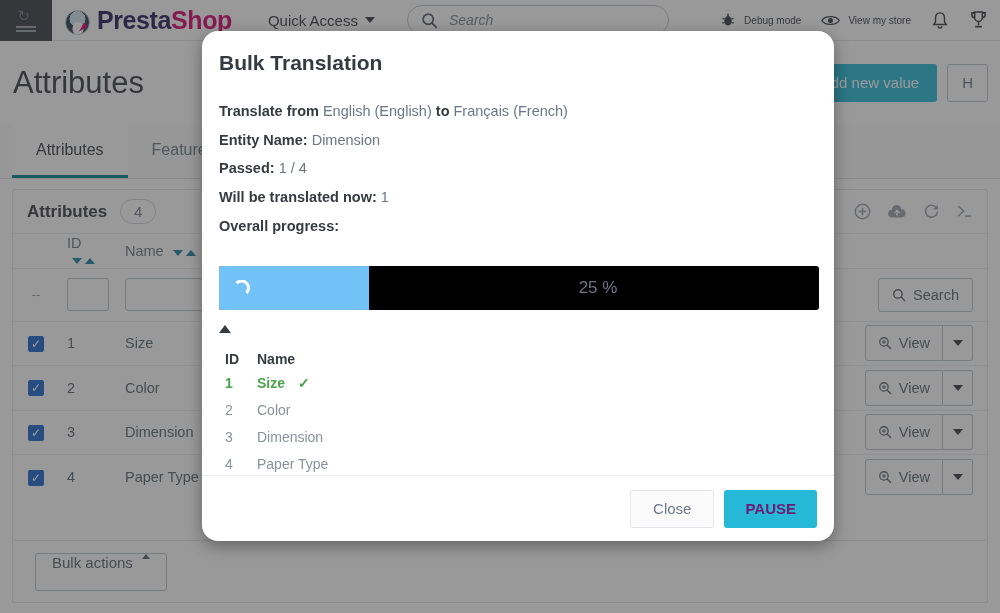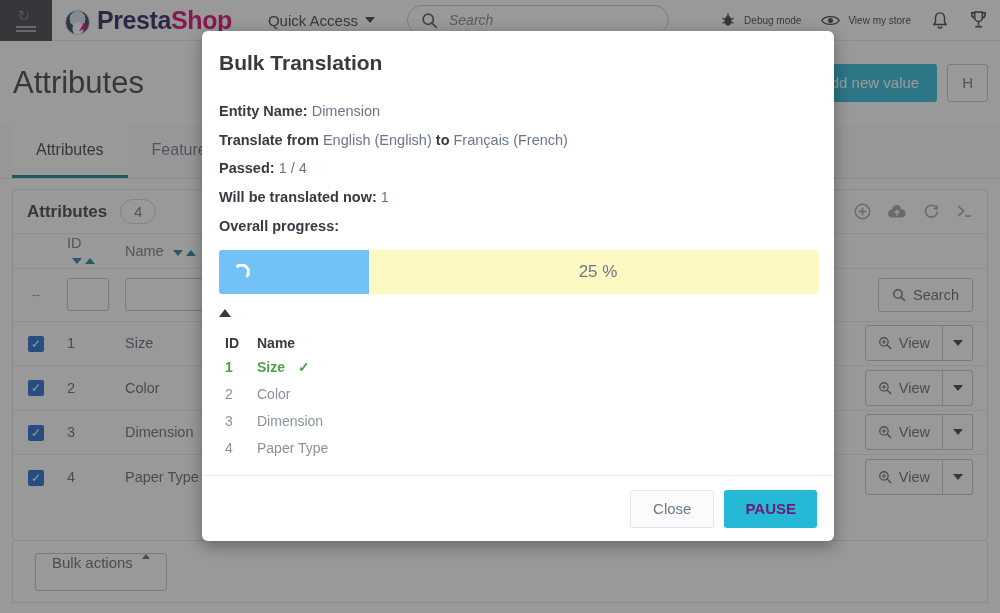--- a/index.html
+++ b/index.html
@@ -230,37 +230,37 @@
 
   
   #overlay {
     position: absolute; inset: 0;
     background: rgba(51,51,51,0.5);
     z-index: 50;
   }
   #modal {
     position: absolute; left: 202px; top: 31px;
     width: 632px; height: 510px;
-    background: #ffffff; border-radius: 6px;
+    background: #ffffff; border-radius: 16px;
     box-shadow: 0 5px 16px rgba(0,0,0,0.35);
     z-index: 60;
     display: flex; flex-direction: column;
   }
   .modal-body { padding: 20px 17px 0 17px; flex: 1 1 auto; overflow: hidden; }
   .modal-title {
     font-size: 21px; font-weight: bold; color: #363a41;
     margin: 0 0 28px 0;
   }
   .m-line { font-size: 14.5px; color: #6c7688; margin-bottom: 12px; line-height: 1.15; }
   .m-line b { color: #363a41; font-weight: bold; }
 
   .progress-outer {
-    margin-top: 16px;
+    margin-top: 32px;
     height: 44px; width: 600px;
-    background: #fef9c3; border-radius: 3px;
+    background: #000000; border-radius: 3px;
     position: relative; overflow: hidden;
   }
   .progress-fill {
     position: absolute; left: 0; top: 0; bottom: 0;
     background: #72c2f7;
   }
   .progress-label {
     position: absolute; inset: 0;
     display: flex; align-items: center; justify-content: center;
     font-size: 17px; color: #6c7688;
@@ -593,29 +593,29 @@
   </div>
 </div>
 
 <div id="overlay"></div>
 
 <div id="modal">
   <div class="modal-body">
     <h2 class="modal-title">Bulk Translation</h2>
 
     <div class="m-line">
-      <b>Entity Name:</b>
-      <span>Dimension</span>
-    </div>
-
-    <div class="m-line">
       <b>Translate from</b>
       <span>English (English)</span>
       <b>to</b>
       <span>Français (French)</span>
+    </div>
+
+    <div class="m-line">
+      <b>Entity Name:</b>
+      <span>Dimension</span>
     </div>
 
     <div class="m-line">
       <b>Passed:</b>
       <span>1 / 4</span>
     </div>
 
     <div class="m-line">
       <b>Will be translated now:</b>
       <span>1</span>

